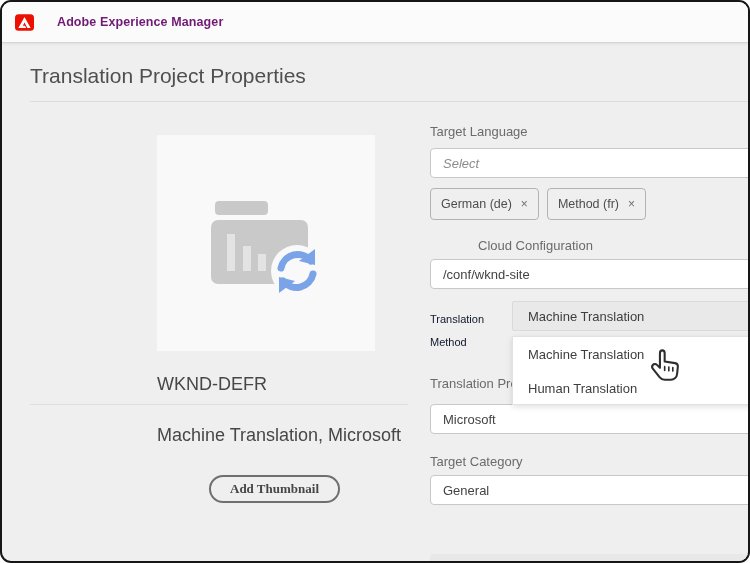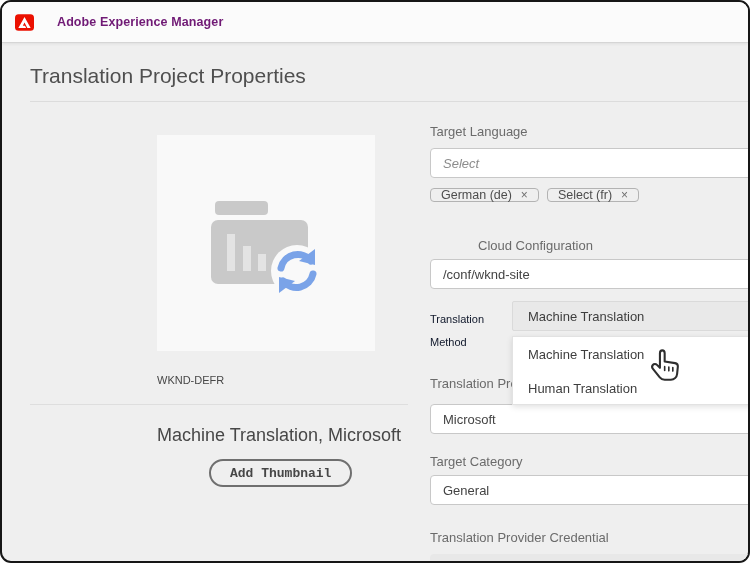--- a/index.html
+++ b/index.html
@@ -29,42 +29,42 @@
   }
   .title-divider{ position:absolute; left:28px; right:0; top:99px; height:1px; background:#dcdcdc; }
 
   
   .thumb-card{
     position:absolute; left:155px; top:133px; width:218px; height:216px;
     background:#f9f9f9; display:flex; align-items:center; justify-content:center;
   }
   .thumb-icon{ transform:translateY(6px); }
 
-  .proj-name{ position:absolute; left:155px; top:372px; font-size:11px; color:#474747; }
+  .proj-name{ position:absolute; left:155px; top:372px; font-size:18px; color:#474747; }
   .left-divider{ position:absolute; left:28px; top:402px; width:378px; height:1px; background:#dedede; }
   .proj-summary{ position:absolute; left:155px; top:423px; font-size:18px; color:#474747; }
 
   .add-thumb-btn{
-    position:absolute; left:207px; top:457px; height:28px; padding:0 19px;
+    position:absolute; left:207px; top:473px; height:28px; padding:0 19px;
     background:transparent; border:2px solid #6f6f6f; border-radius:15px;
-    font-family:Liberation Mono, monospace; font-size:13px; font-weight:700; color:#464646; cursor:pointer;
+    font-family:Liberation Serif, serif; font-size:13px; font-weight:700; color:#464646; cursor:pointer;
   }
 
   
   .form-label{ position:absolute; left:428px; font-size:13px; color:#6b6b6b; }
   .form-input{
     position:absolute; left:428px; width:345px; height:30px;
     background:#fff; border:1px solid #c8c8c8; border-radius:4px;
     padding:0 12px; font-family:inherit; font-size:13px; color:#434343;
   }
   .form-input::placeholder{ font-style:italic; color:#8c8c8c; opacity:1; }
 
   .tags-row{ position:absolute; left:428px; top:186px; display:flex; gap:8px; }
   .tag{
-    height:14px; display:flex; align-items:center; gap:9px; padding:0 10px;
+    height:32px; display:flex; align-items:center; gap:9px; padding:0 10px;
     border:1px solid #b3b3b3; border-radius:4px; background:transparent;
     font-size:12.5px; color:#4d4d4d; cursor:default;
   }
   .tag .x{ font-size:12px; color:#6f6f6f; cursor:pointer; }
 
   .method-label{ position:absolute; left:428px; top:306px; width:72px; font-size:11px; color:#0f172a; line-height:23px; }
   .method-select{
     position:absolute; left:510px; top:299px; width:266px; height:30px;
     background:#e9e9e9; border:1px solid #dadada; border-radius:2px;
     display:flex; align-items:center; padding-left:15px;
@@ -128,21 +128,21 @@
 
   <label class="form-label" style="top:122px;">Target Language</label>
   <input class="form-input" style="top: 146px;" readonly="" placeholder="Select">
 
   <div class="tags-row">
     <span class="tag">
       <span>German (de)</span>
       <span class="x">×</span>
     </span>
     <span class="tag">
-      <span>Select (fr)</span>
+      <span>Method (fr)</span>
       <span class="x">×</span>
     </span>
   </div>
 
   <label class="form-label" style="top:236px;margin-left:48px;">Cloud Configuration</label>
   <input class="form-input" style="top: 257px;" readonly="" value="/conf/wknd-site">
 
   <div class="method-label">Translation Method</div>
   <div class="method-select">Machine Translation</div>
 
@@ -155,16 +155,15 @@
   </div>
 
   <svg class="cursor-icon" width="36" height="40" viewBox="0 0 24 27">
     <path d="M9.5 1.6 C8.4 1.6 7.9 2.5 7.9 3.5 L7.9 13.4 L5.9 11.4 C5.1 10.6 3.8 10.7 3.1 11.5 C2.5 12.2 2.5 13.3 3.2 14.1 L7.8 19.8 C8.6 20.8 9.8 21.4 11.1 21.4 L15.3 21.4 C17.5 21.4 19.3 19.7 19.5 17.5 L20 12.6 C20.1 11.4 19.3 10.4 18.1 10.2 L11.1 9.1 L11.1 3.5 C11.1 2.5 10.6 1.6 9.5 1.6 Z" fill="#ffffff" stroke="#2e2e2e" stroke-width="1.4" stroke-linejoin="round"></path>
     <path d="M11.1 12.6 L11.1 15.2 M13.9 12.9 L13.9 15.4 M16.6 13.2 L16.6 15.6" fill="none" stroke="#2e2e2e" stroke-width="1.1" stroke-linecap="round"></path>
   </svg>
 
   <label class="form-label" style="top:452px;">Target Category</label>
   <input class="form-input" style="top: 473px;" readonly="" value="General">
 
-  <label class="form-label" style="top:528px;">Translation Provider Credential</label>
   <div class="cred-field"></div>
 
 </div>
 
 </body></html>

